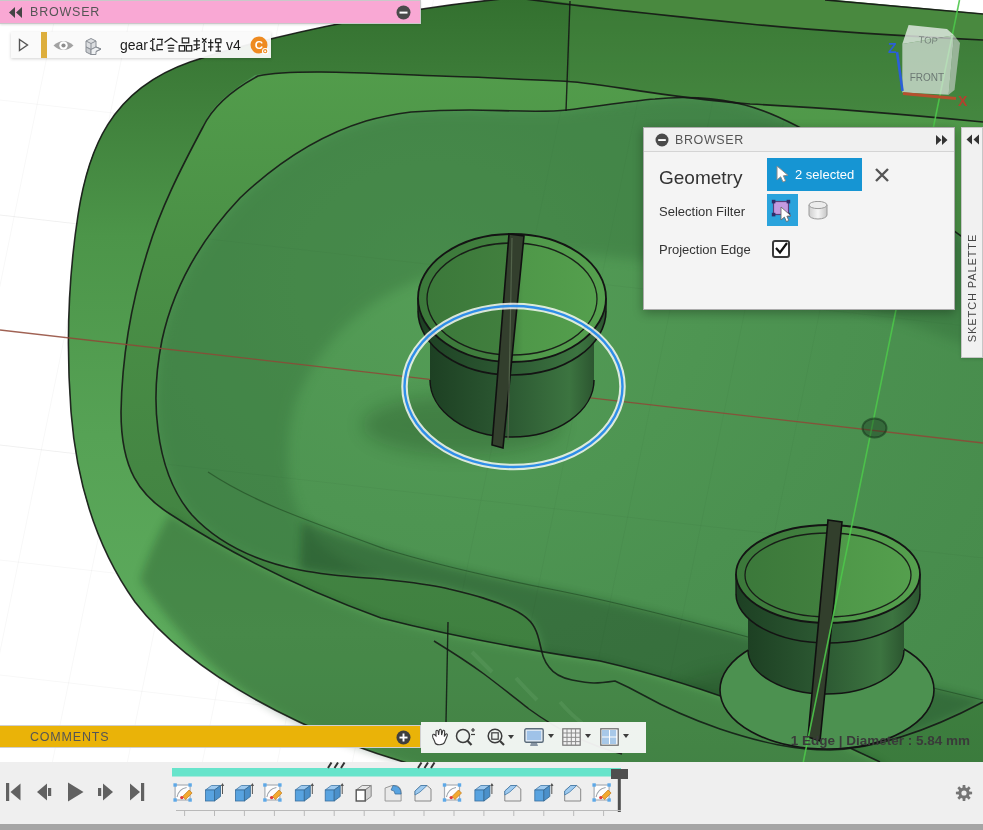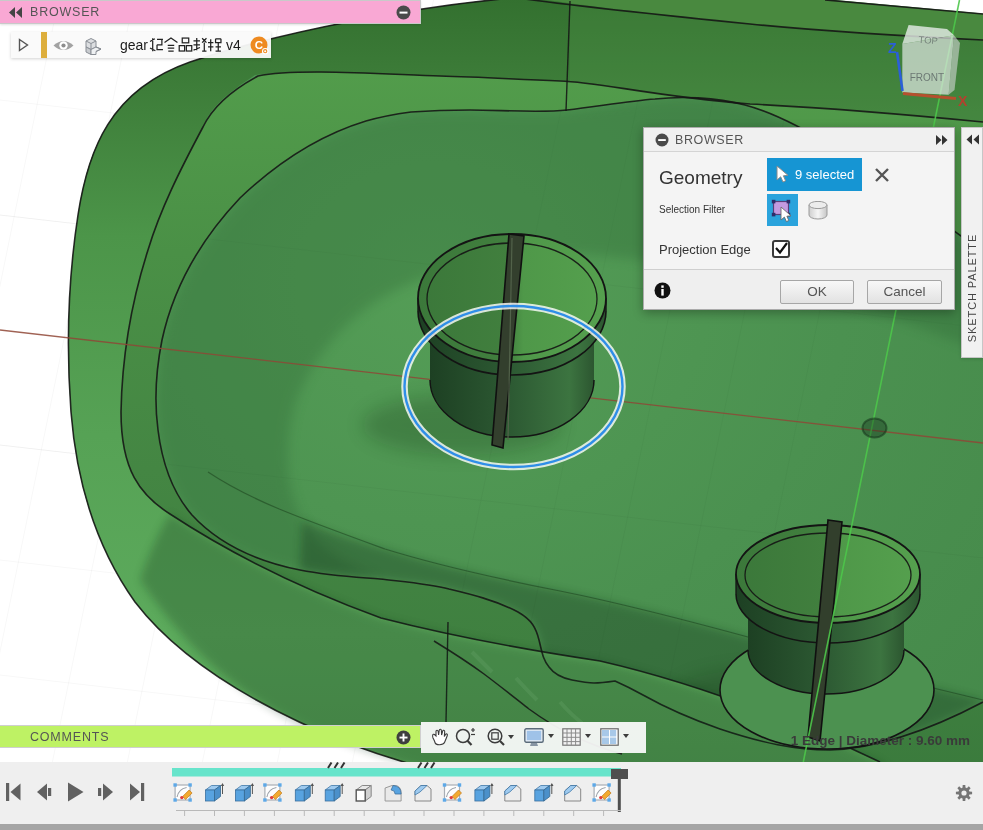--- a/index.html
+++ b/index.html
@@ -252,26 +252,26 @@
     <svg class="abs" style="left:291px;top:6px" width="14" height="12" viewBox="0 0 14 12">
       <path d="M1,1 L6.5,6 L1,11 Z M7,1 L12.5,6 L7,11 Z" fill="#333"></path>
     </svg>
   </div>
 
   <div class="abs" style="left:15px;top:39px;font-size:19px;color:#333">Geometry</div>
   <div class="abs" style="left:123px;top:30px;width:95px;height:33px;background:#1695d3">
     <svg class="abs" style="left:7px;top:7px" width="17" height="19" viewBox="0 0 17 19">
       <path d="M3,1 L3,15 L6.7,11.8 L9,17 L11.6,15.8 L9.4,10.8 L14,10.3 Z" fill="#fff" stroke="#8a8a8a" stroke-width="1"></path>
     </svg>
-    <div class="abs" style="left:28px;top:9px;font-size:13px;color:#fff">9 selected</div>
+    <div class="abs" style="left:28px;top:9px;font-size:13px;color:#fff">2 selected</div>
   </div>
   <svg class="abs" style="left:230px;top:39px" width="16" height="16" viewBox="0 0 16 16">
     <path d="M2,2 L14,14 M14,2 L2,14" stroke="#555" stroke-width="2.4"></path>
   </svg>
-  <div class="abs" style="left:15px;top:76px;font-size:10px;color:#333">Selection Filter</div>
+  <div class="abs" style="left:15px;top:76px;font-size:13px;color:#333">Selection Filter</div>
   <div class="abs" style="left:123px;top:66px;width:31px;height:32px;background:#2aa3dc">
     <svg class="abs" style="left:4px;top:5px" width="24" height="24" viewBox="0 0 24 24">
       <rect x="2.5" y="2.5" width="15" height="13" fill="#c39ae0" stroke="#5b3d78" stroke-width="1.2"></rect>
       <rect x="0.8" y="0.8" width="3.6" height="3.6" fill="#2d2d6b"></rect>
       <rect x="15.6" y="0.8" width="3.6" height="3.6" fill="#2d2d6b"></rect>
       <rect x="0.8" y="13.8" width="3.6" height="3.6" fill="#2d2d6b"></rect>
       <rect x="15.6" y="13.8" width="3.6" height="3.6" fill="#2d2d6b"></rect>
       <path d="M10,8 L10,21 L13.4,18.1 L15.4,22.6 L17.8,21.5 L15.9,17.2 L20,16.8 Z" fill="#fff" stroke="#6b6b6b" stroke-width="0.9"></path>
     </svg>
   </div>
@@ -286,41 +286,32 @@
     <path d="M2,4 L2,14 A9,4 0 0 0 20,14 L20,4" fill="url(#cyl)" stroke="#9a9a9a" stroke-width="1"></path>
     <ellipse cx="11" cy="4" rx="9" ry="3.6" fill="#ececec" stroke="#9a9a9a" stroke-width="1"></ellipse>
   </svg>
   <div class="abs" style="left:15px;top:114px;font-size:13px;color:#333">Projection Edge</div>
   <div class="abs" style="left:128px;top:112px;width:18px;height:18px;background:#fff;border:2px solid #3a3a3a;border-radius:3px">
     <svg class="abs" style="left:0px;top:-1px" width="15" height="15" viewBox="0 0 15 15">
       <path d="M2,7 L6,11.5 L13,2" fill="none" stroke="#111" stroke-width="2.2"></path>
     </svg>
   </div>
 
-  <div class="abs" style="left:0;top:141px;width:310px;height:40px;background:#efefef;border-top:1px solid #cfcfcf">
-    <svg class="abs" style="left:10px;top:12px" width="17" height="17" viewBox="0 0 17 17">
-      <circle cx="8.5" cy="8.5" r="8" fill="#111"></circle>
-      <rect x="7.3" y="3.4" width="2.4" height="2.4" fill="#fff"></rect>
-      <rect x="7.3" y="7" width="2.4" height="6.6" fill="#fff"></rect>
-    </svg>
-    <div class="abs" style="left:136px;top:10px;width:74px;height:24px;background:linear-gradient(#f8f8f8,#e2e2e2);border:1px solid #a6a6a6;border-radius:2px;font-size:13.5px;color:#555;text-align:center;line-height:22px">OK</div>
-    <div class="abs" style="left:223px;top:10px;width:75px;height:24px;background:linear-gradient(#f8f8f8,#e2e2e2);border:1px solid #a6a6a6;border-radius:2px;font-size:13.5px;color:#555;text-align:center;line-height:22px">Cancel</div>
-  </div>
 </div>
 
 <div class="abs" style="left:961px;top:127px;width:22px;height:231px;background:#f1f1f1;border:1px solid #c6c6c6;box-shadow:0 1px 3px rgba(0,0,0,0.15)">
   <svg class="abs" style="left:3px;top:6px" width="16" height="11" viewBox="0 0 16 11">
     <path d="M7,0.5 L1.5,5.5 L7,10.5 Z M14,0.5 L8.5,5.5 L14,10.5 Z" fill="#333"></path>
   </svg>
   <div class="abs" style="left:10px;top:160px;width:0;height:0">
     <div style="position:absolute;transform:translate(-50%,-50%) rotate(-90deg);white-space:nowrap;font-size:11px;color:#444;letter-spacing:0.9px">SKETCH PALETTE</div>
   </div>
 </div>
 
-<div class="abs" style="left:0;top:725px;width:421px;height:23px;background:#bef264;border:1px solid #cfcfcf;border-left:none">
+<div class="abs" style="left:0;top:725px;width:421px;height:23px;background:#eab308;border:1px solid #cfcfcf;border-left:none">
   <div class="abs" style="left:30px;top:4px;font-size:12.5px;color:#555;letter-spacing:0.8px">COMMENTS</div>
   <svg class="abs" style="left:396px;top:4px" width="15" height="15" viewBox="0 0 15 15">
     <circle cx="7.5" cy="7.5" r="7" fill="#3f3f3f"></circle>
     <rect x="3.5" y="6.6" width="8" height="1.9" fill="#fff"></rect>
         <rect x="6.55" y="3.5" width="1.9" height="8" fill="#fff"></rect>
   </svg>
 </div>
 
 <div class="abs" style="left:421px;top:722px;width:225px;height:31px;background:rgba(252,252,252,0.93)">
   <svg class="abs" style="left:0;top:0" width="225" height="33" viewBox="0 0 225 33">
@@ -360,21 +351,21 @@
       <rect x="0.8" y="0.8" width="17.4" height="16.4" fill="#fff" stroke="#666" stroke-width="1.2"></rect>
       <rect x="2" y="2" width="7" height="6.5" fill="#a8c8e8"></rect>
           <rect x="10" y="2" width="6.2" height="6.5" fill="#a8c8e8"></rect>
       <rect x="2" y="9.5" width="7" height="6.5" fill="#a8c8e8"></rect>
           <rect x="10" y="9.5" width="6.2" height="6.5" fill="#a8c8e8"></rect>
       <path d="M23,6 L29,6 L26,10 Z" fill="#3c3c3c"></path>
     </g>
   </svg>
 </div>
 
-<div class="abs" style="left:670px;top:732.5px;width:300px;text-align:right;font-size:13.5px;font-weight:bold;color:#3a3a3a">1 Edge | Diameter : 9.60 mm</div>
+<div class="abs" style="left:670px;top:732.5px;width:300px;text-align:right;font-size:13.5px;font-weight:bold;color:#3a3a3a">1 Edge | Diameter : 5.84 mm</div>
 
 <div class="abs" style="left:0;top:762px;width:983px;height:62px;background:#efefef"></div>
 <div class="abs" style="left:0;top:824px;width:983px;height:6px;background:#a5a5a5"></div>
 <svg class="abs" style="left:0;top:762px" width="983" height="62" viewBox="0 0 983 62">
 
   <g fill="#616161">
     <rect x="6" y="21" width="3.2" height="18"></rect>
         <path d="M20.5,21.5 L20.5,38.5 L10.5,30 Z"></path>
     <path d="M47,21.5 L47,38.5 L37,30 Z"></path>
         <rect x="48" y="26" width="3.2" height="8"></rect>

